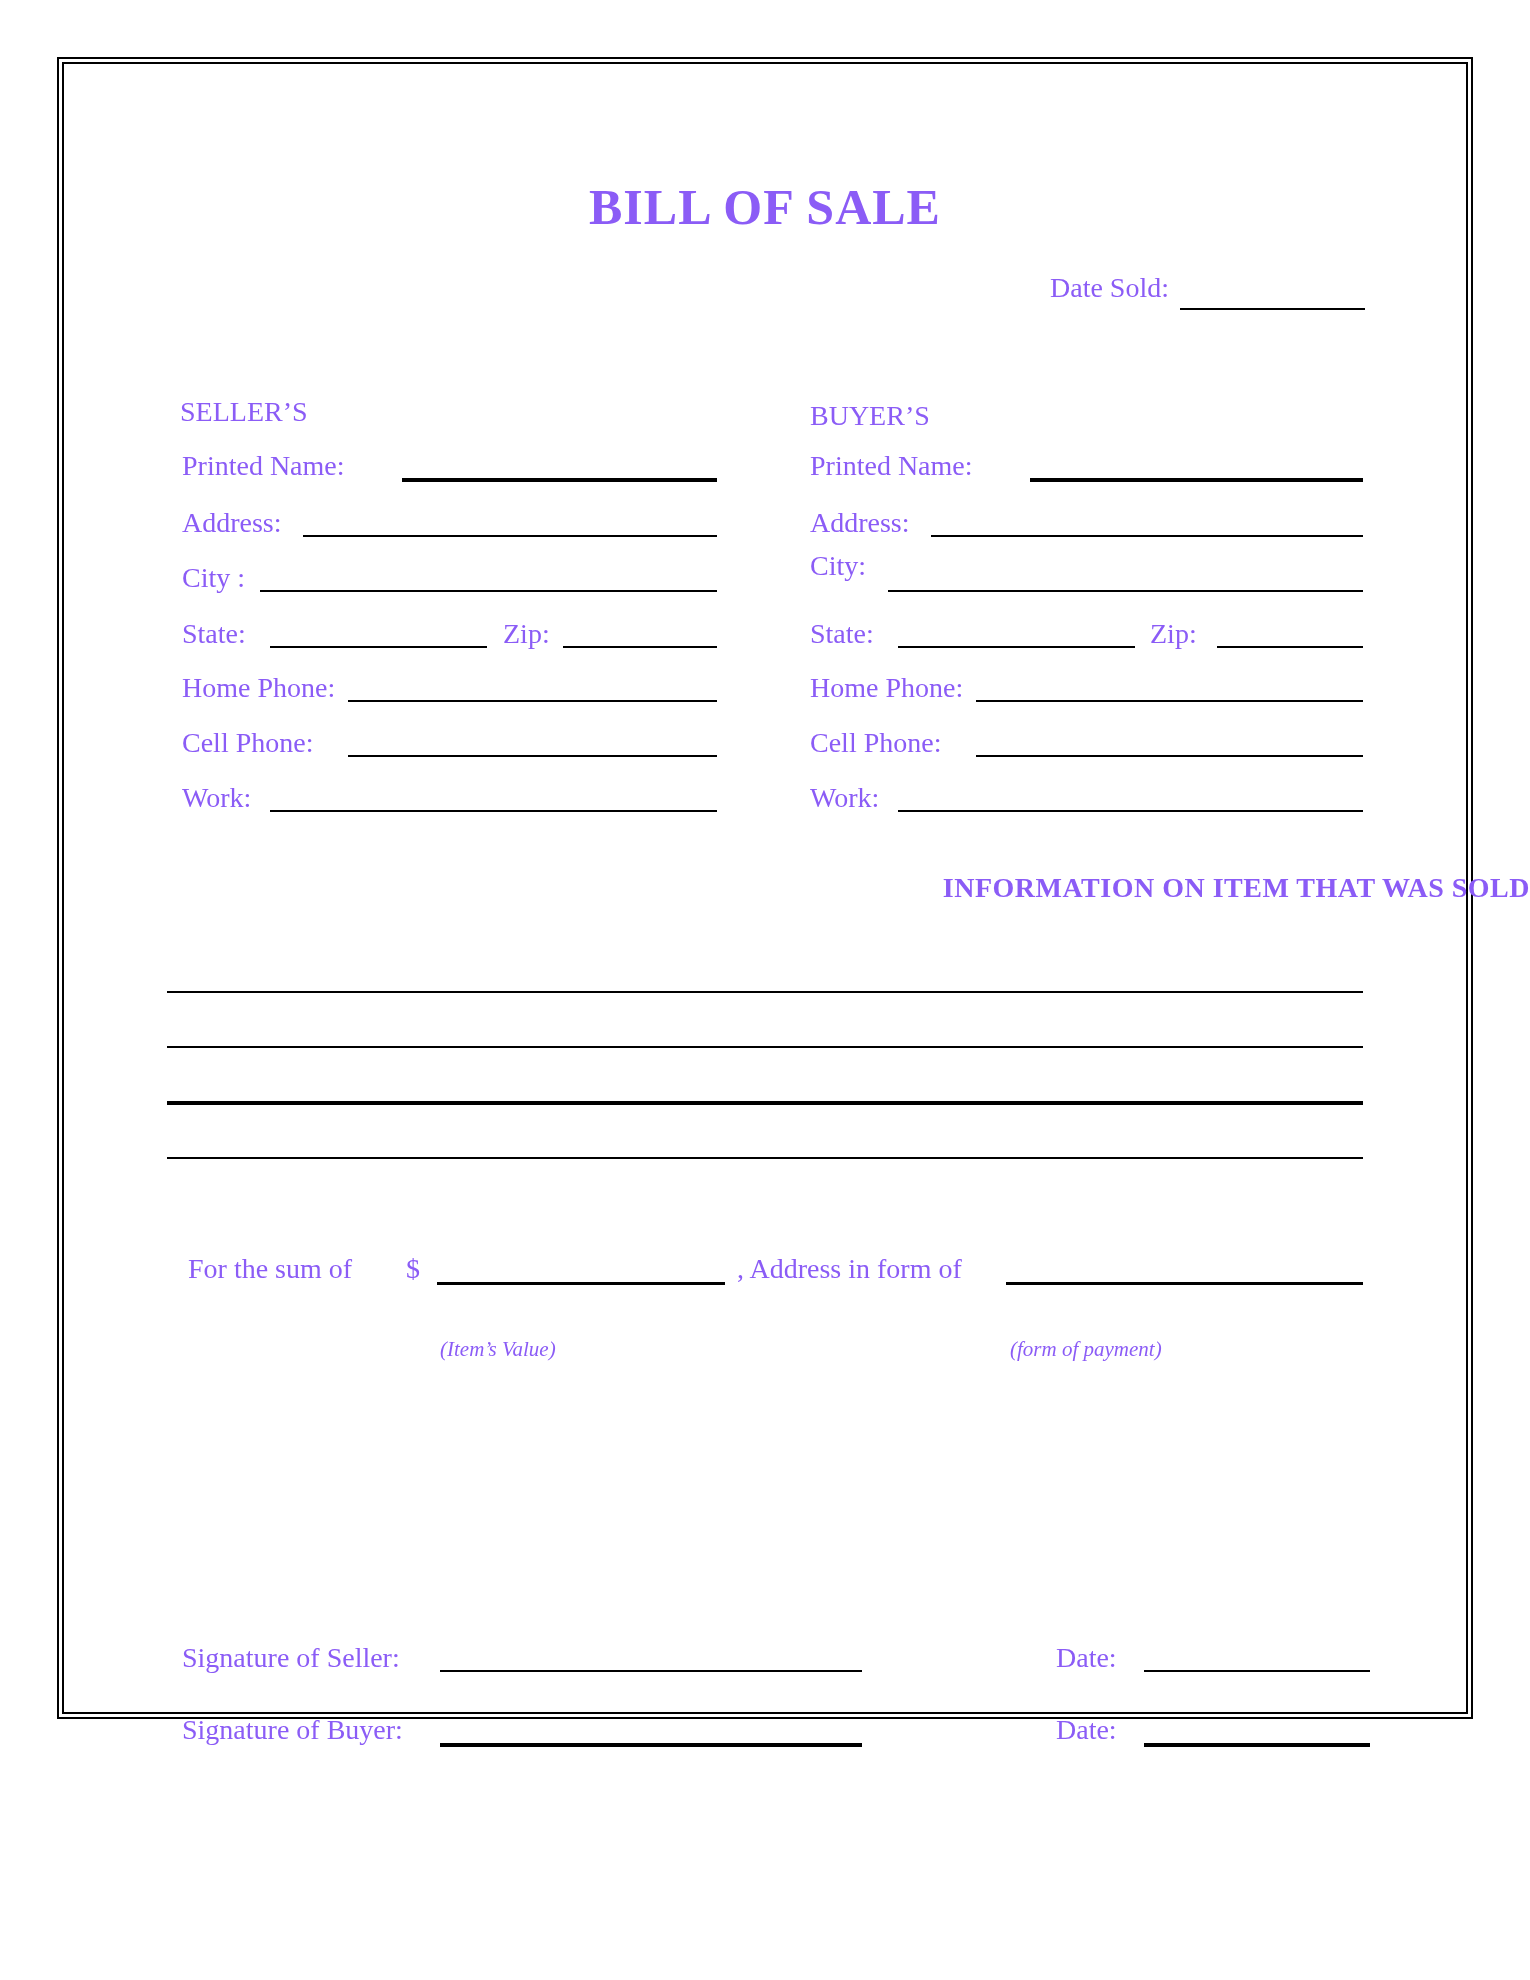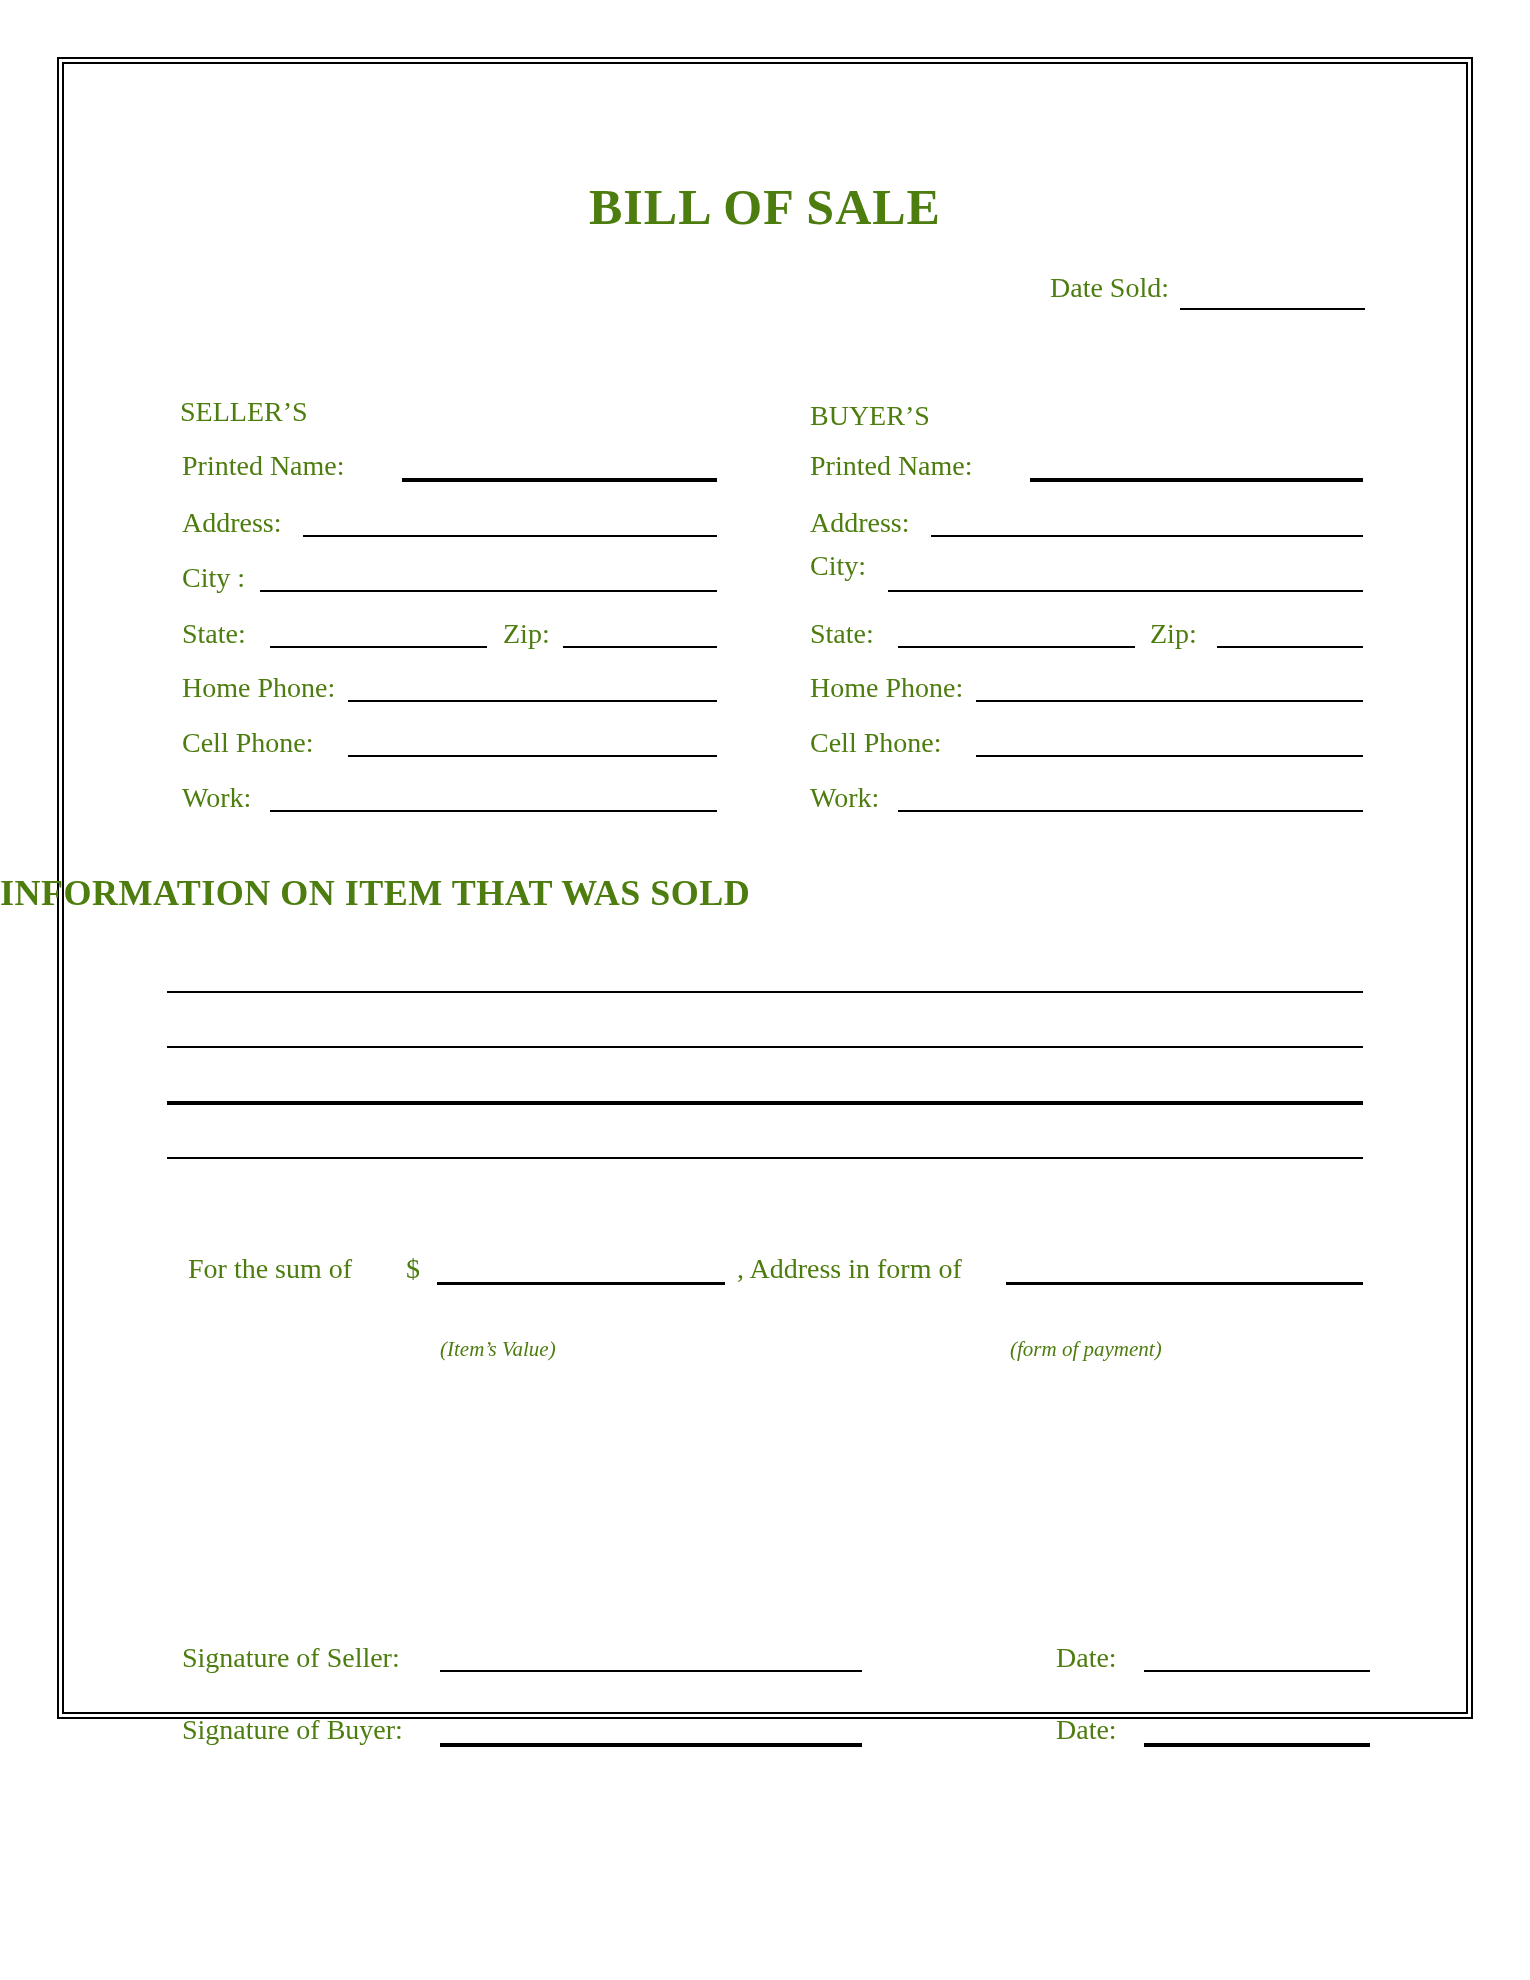--- a/index.html
+++ b/index.html
@@ -2,41 +2,41 @@
 <html><head>
 <meta charset="utf-8">
 <title>Bill of Sale</title>
 <style>
   html,body{margin:0;padding:0;background:#ffffff;}
   #page{
     position:relative;
     width:1530px;height:1776px;
     background:#ffffff;
     font-family:"Liberation Serif","DejaVu Serif",serif;
-    color:#4d7c0f;
+    color:#8b5cf6;
     overflow:hidden;
   }
   .frame{
     position:absolute;
     left:57px;top:57px;right:57px;bottom:57px;
     border:7px double #000;
   }
   .doc-title{
     position:absolute;left:0;right:0;top:178px;
     text-align:center;
     font-size:50px;font-weight:bold;letter-spacing:1px;
   }
   .lbl{position:absolute;font-size:28px;white-space:nowrap;}
   .hdr{position:absolute;font-size:28px;font-weight:normal;white-space:nowrap;}
   .line{position:absolute;height:2px;background:#000;}
   .line.thick{height:4px;}
   .line.mid{height:3px;}
   .section-title{
     position:absolute;left:0;right:0;top:872px;
-    text-align:left;font-size:36px;font-weight:bold;letter-spacing:0.5px;
+    text-align:right;font-size:28px;font-weight:bold;letter-spacing:0.5px;
   }
   .caption{position:absolute;font-size:21px;font-style:italic;white-space:nowrap;margin-top:45px;}
   .affirmation{
     position:absolute;left:182px;top:1437px;width:1175px;
     font-size:28px;line-height:45px;letter-spacing:0.2px;
   }
 </style>
 </head>
 <body>
 

